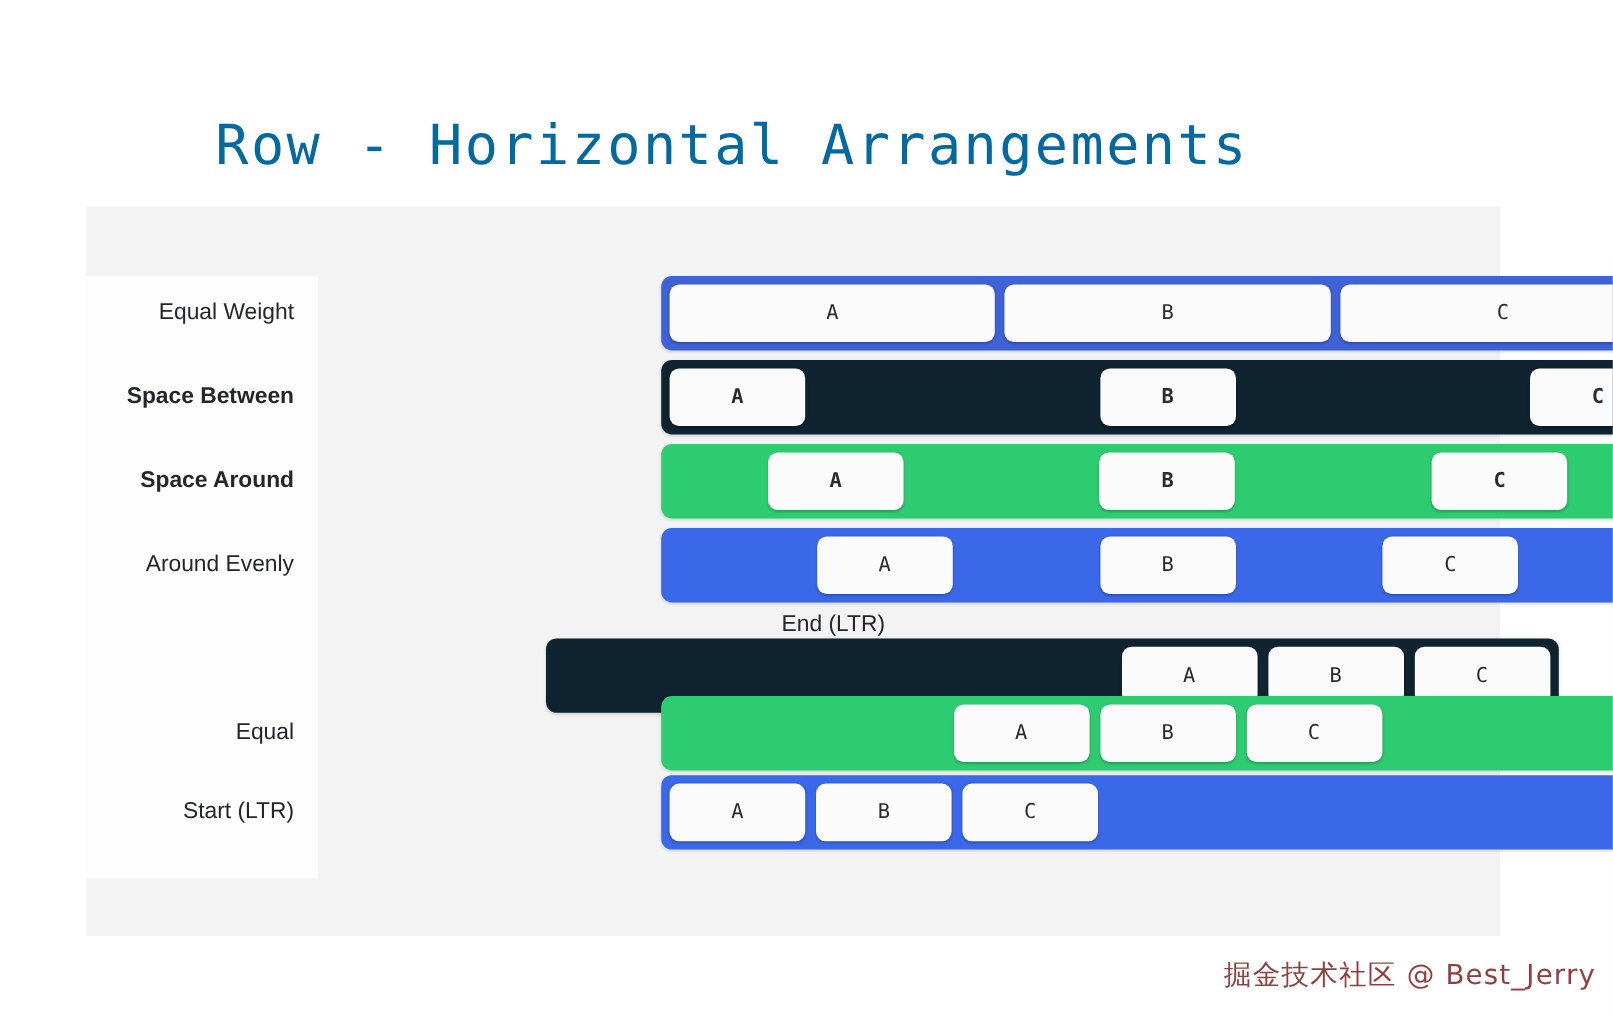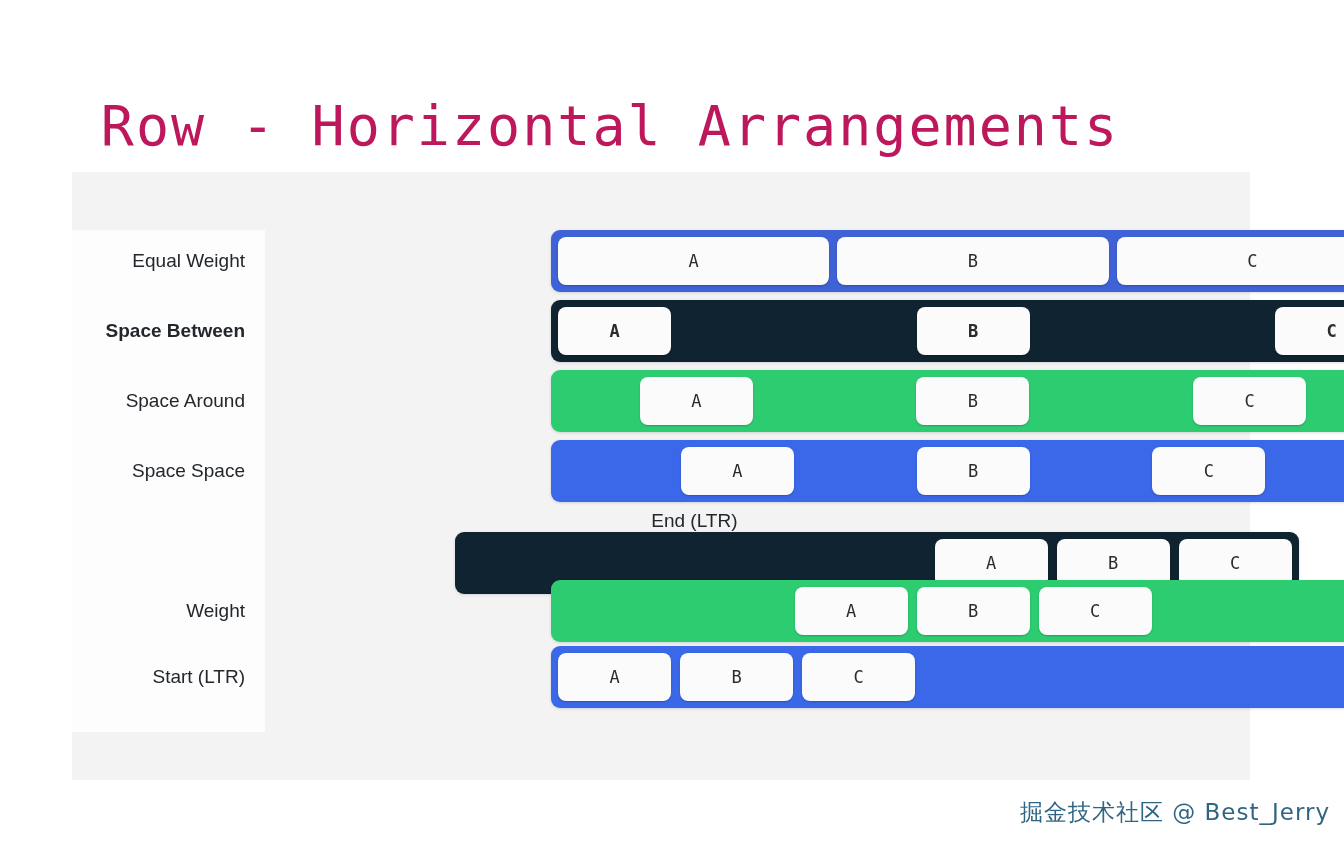--- a/index.html
+++ b/index.html
@@ -23,24 +23,24 @@
   }
 
   
   .page-title {
     position: absolute;
     left: 0;
     top: 94px;
     width: 1220px;
     text-align: center;
     font-family: "DejaVu Sans Mono", "Liberation Mono", monospace;
-    font-size: 55px;
+    font-size: 46px;
     font-weight: 400;
     letter-spacing: 2px;
-    color: #be185d;
+    color: #0369a1;
     white-space: nowrap;
   }
 
   
   .demo-panel {
     position: absolute;
     left: 72px;
     top: 172px;
     width: 1178px;
     height: 608px;
@@ -133,21 +133,21 @@
 
   .w-fixed  { width: 113px; }
 
   
   .watermark {
     position: absolute;
     right: 14px;
     bottom: 18px;
     font-family: "DejaVu Sans", "Liberation Sans", sans-serif;
     font-size: 23px;
-    color: #0c4a6e;
+    color: #7f1d1d;
     letter-spacing: 1px;
     white-space: nowrap;
     opacity: 0.85;
   }
 </style>
 </head>
 <body>
 
 <div id="stage">
 
@@ -169,52 +169,52 @@
         <div class="demo-row" style="top: 70px; font-weight: bold;">
           <div class="row-label">Space Between</div>
           <div class="row-track-wrap">
             <div class="track arr-between" style="background: rgb(15, 35, 48);">
               <div class="item-box w-fixed">A</div>
               <div class="item-box w-fixed">B</div>
               <div class="item-box w-fixed">C</div>
             </div>
           </div>
         </div>
-        <div class="demo-row" style="top: 140px;">
+        <div class="demo-row" style="top: 140px; font-weight: bold;">
           <div class="row-label">Space Around</div>
           <div class="row-track-wrap">
             <div class="track arr-around" style="background: rgb(46, 204, 113);">
               <div class="item-box w-fixed">A</div>
               <div class="item-box w-fixed">B</div>
               <div class="item-box w-fixed">C</div>
             </div>
           </div>
         </div>
         <div class="demo-row" style="top: 210px;">
-          <div class="row-label">Space Space</div>
+          <div class="row-label">Around Evenly</div>
           <div class="row-track-wrap">
             <div class="track arr-evenly" style="background: rgb(58, 104, 232);">
               <div class="item-box w-fixed">A</div>
               <div class="item-box w-fixed">B</div>
               <div class="item-box w-fixed">C</div>
             </div>
           </div>
         </div>
         <div class="demo-row" style="top: 280px; flex-direction: column;">
           <div class="row-label">End (LTR)</div>
           <div class="row-track-wrap">
             <div class="track arr-end" style="background: rgb(15, 35, 48);">
               <div class="item-box w-fixed">A</div>
               <div class="item-box w-fixed">B</div>
               <div class="item-box w-fixed">C</div>
             </div>
           </div>
         </div>
         <div class="demo-row" style="top: 350px;">
-          <div class="row-label">Weight</div>
+          <div class="row-label">Equal</div>
           <div class="row-track-wrap">
             <div class="track arr-center" style="background: rgb(46, 204, 113);">
               <div class="item-box w-fixed">A</div>
               <div class="item-box w-fixed">B</div>
               <div class="item-box w-fixed">C</div>
             </div>
           </div>
         </div>
         <div class="demo-row" style="top: 416px;">
           <div class="row-label">Start (LTR)</div>

